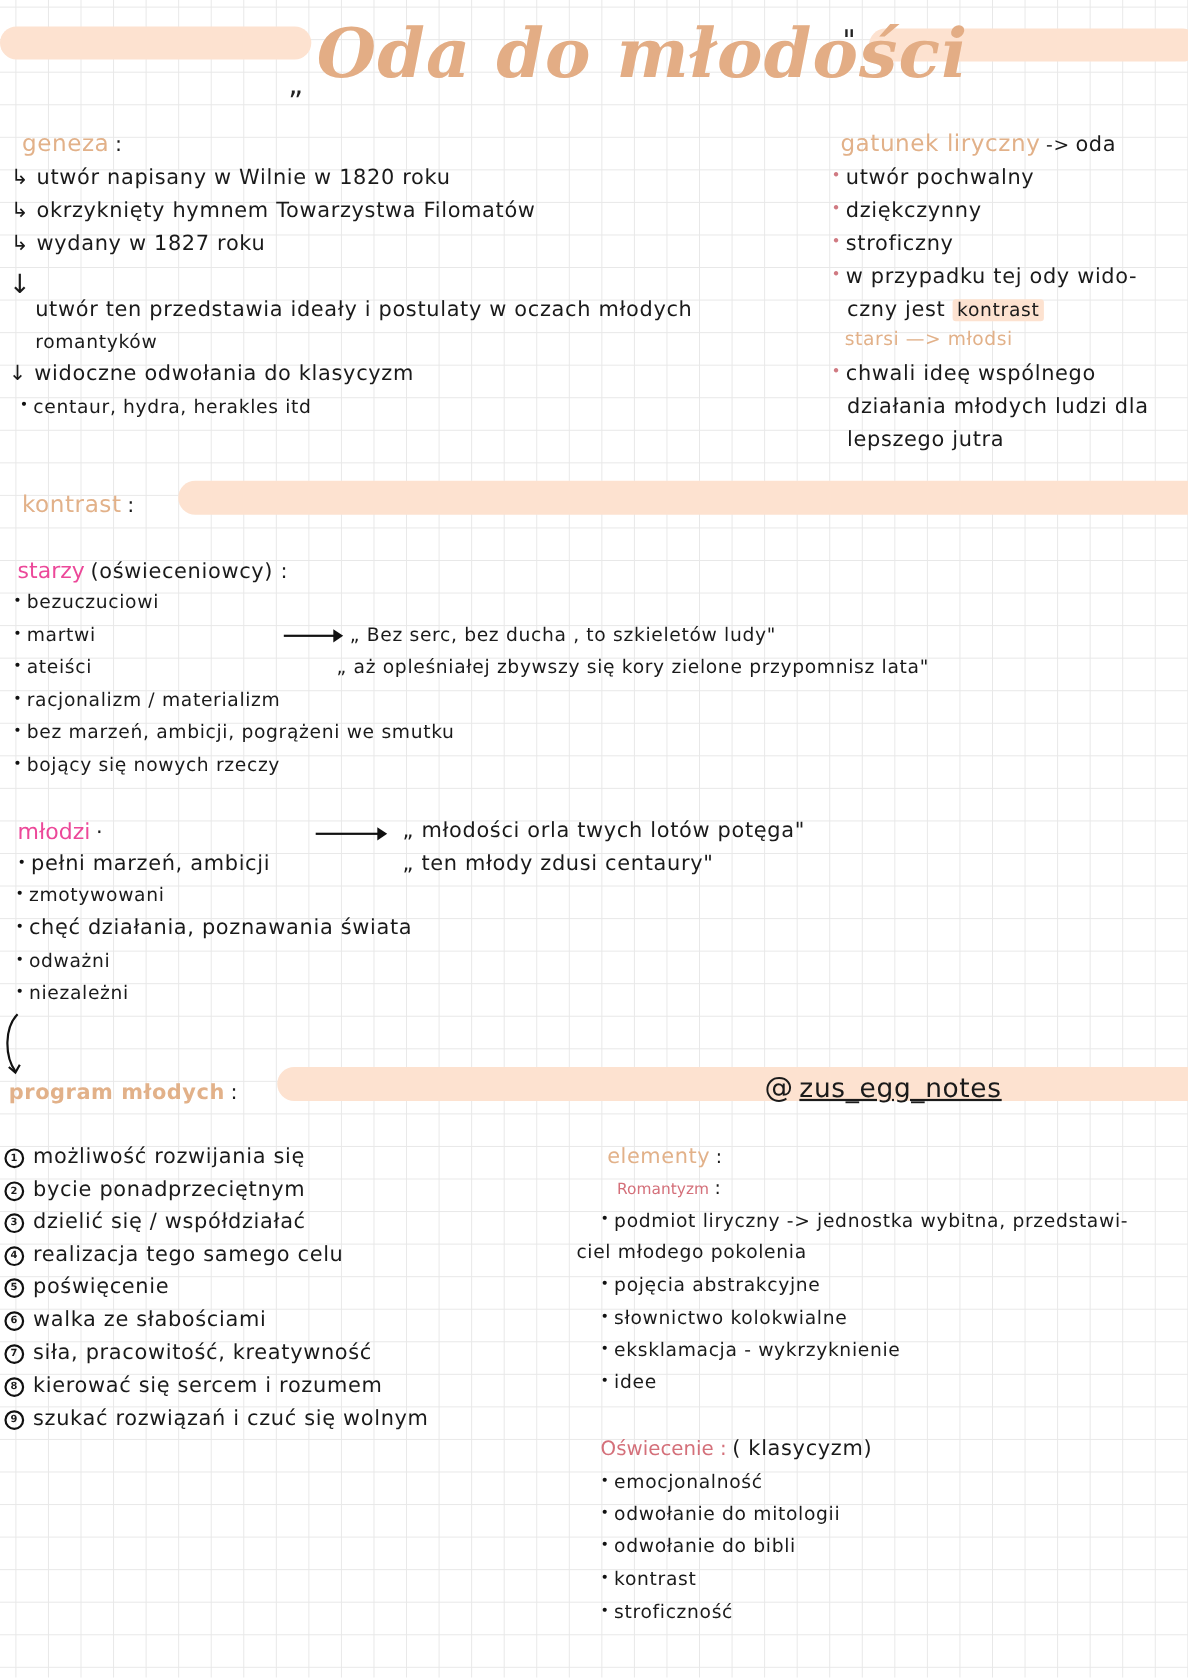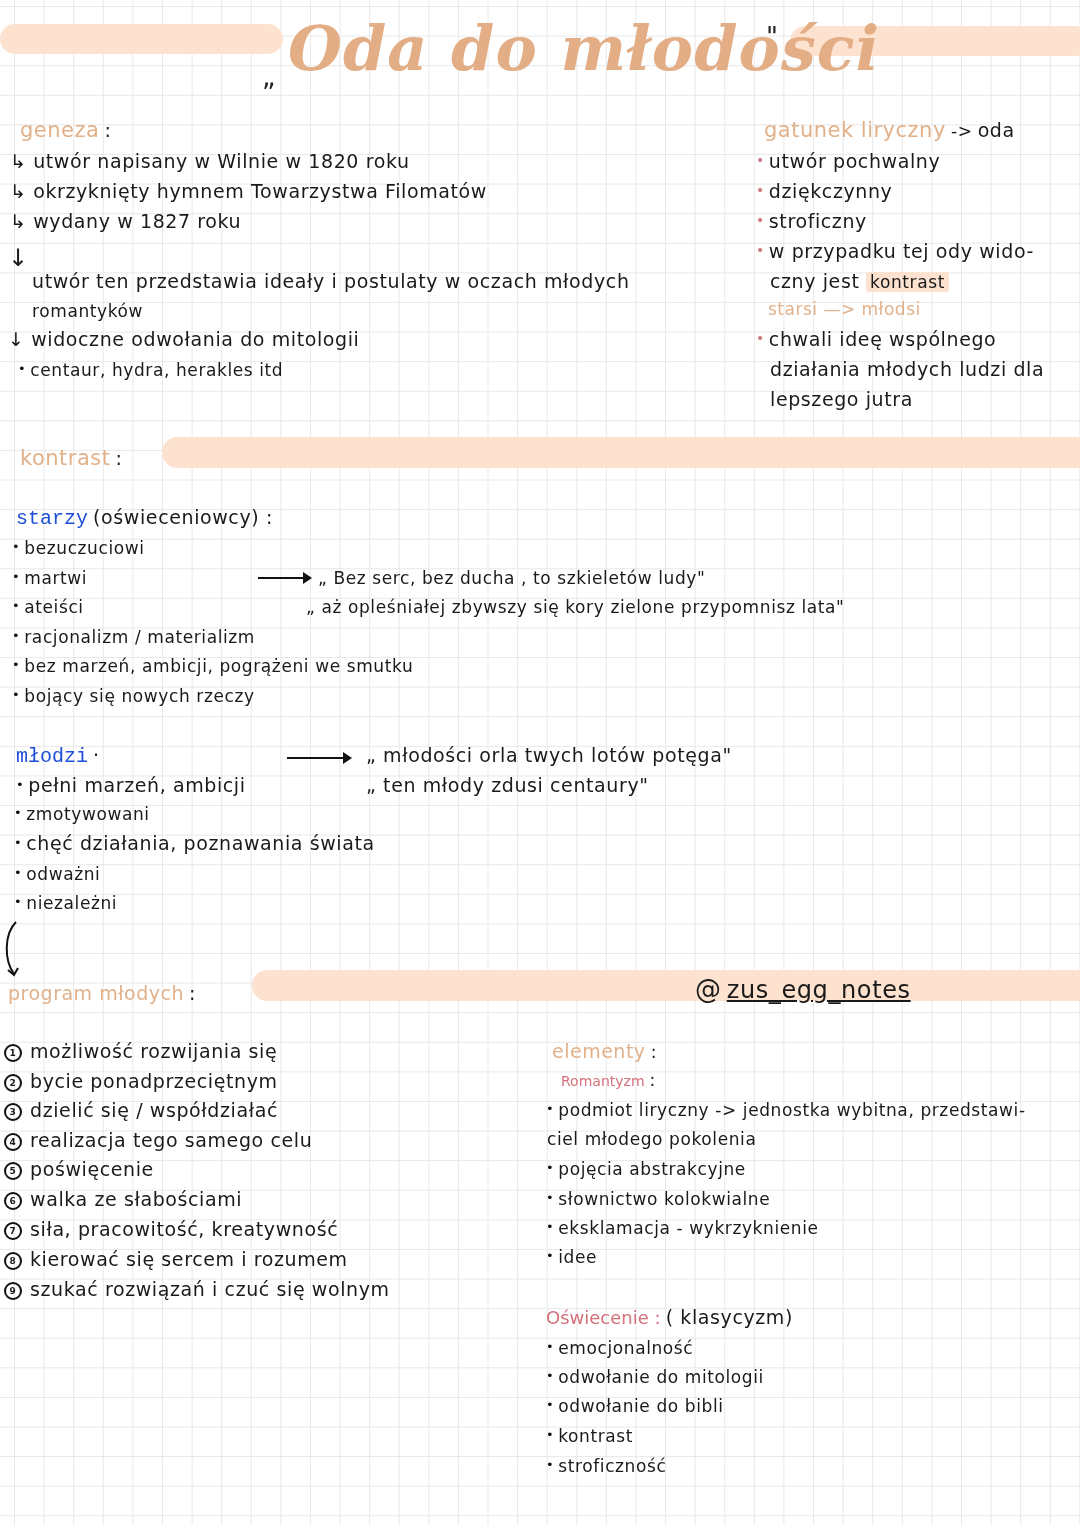--- a/index.html
+++ b/index.html
@@ -15,21 +15,21 @@
     color: #1a1a1a;
   }
   .abs { position: absolute; white-space: nowrap; }
   .banner { position: absolute; background: #fde2d0; border-radius: 18px; }
   .title {
     font-family: "DejaVu Serif", serif; font-style: italic; font-weight: bold;
     color: #e3ad85; font-size: 62px; letter-spacing: 1px;
   }
   .quote-mark { font-size: 26px; color: #222; }
   .hd-tan { color: #e2b189; font-size: 21px; letter-spacing: 0.5px; text-align: center; }
-  .hd-rose { color: #1d4ed8; font-size: 20px; font-family: Liberation Mono, monospace; }
+  .hd-rose { color: #ec4899; font-size: 20px; }
   .hd-pink { color: #d4707a; font-size: 19px; }
   .txt { font-size: 19px; letter-spacing: 0.6px; }
   .txt-sm { font-size: 17px; letter-spacing: 0.6px; }
   .dot-pink::before { content: "•"; color: #d07a82; margin-right: 4px; font-size: 14px; vertical-align: 3px; }
   .dot::before { content: "•"; color: #111; margin-right: 4px; font-size: 13px; vertical-align: 3px; }
   .hl { background: #fde2d0; padding: 0 4px; border-radius: 3px; }
   .arrow-line { position: absolute; height: 2px; background: #111; }
   .arrow-line::after {
     content: ""; position: absolute; right: -2px; top: -5px;
     border-left: 9px solid #111; border-top: 6px solid transparent; border-bottom: 6px solid transparent;
@@ -64,21 +64,21 @@
 </div>
 <div class="abs txt" style="left:10px; top:210px;">
   <span class="icon">↳</span>
   <span>wydany w 1827 roku</span>
 </div>
 <span class="abs txt" style="left:8px; top:244px; font-size:24px;">↓</span>
 <span class="abs txt" style="left:32px; top:270px;">utwór ten przedstawia ideały i postulaty w oczach młodych</span>
 <span class="abs txt-sm" style="left:32px; top:301px;">romantyków</span>
 <div class="abs txt" style="left:8px; top:328px;">
   <span class="icon">↓</span>
-  <span>widoczne odwołania do mitologii</span>
+  <span>widoczne odwołania do klasycyzm</span>
 </div>
 <span class="abs txt-sm dot" style="left:18px; top:360px;text-align:center;">centaur, hydra, herakles itd</span>
 
 <div class="abs" style="left:764px; top:118px;">
   <span class="hd-tan">gatunek liryczny</span>
   <span class="txt-sm">-&gt;</span>
   <span class="txt">oda</span>
 </div>
 <span class="abs txt dot-pink" style="left:756px; top:150px;">utwór pochwalny</span>
 <span class="abs txt dot-pink" style="left:756px; top:180px;">dziękczynny</span>
@@ -125,21 +125,21 @@
 <div class="arrow-line" style="left:287px; top:757px; width:63px;"></div>
 <span class="abs txt" style="left:366px; top:744px;">„ młodości orla twych lotów potęga"</span>
 <span class="abs txt" style="left:366px; top:774px;">„ ten młody zdusi centaury"</span>
 
 <svg class="abs" style="left:2px; top:920px;" width="24" height="60" viewBox="0 0 24 60">
   <path d="M14 2 C2 14, 2 40, 12 54" fill="none" stroke="#111" stroke-width="2"></path>
   <path d="M6 50 L12 55 L16 48" fill="none" stroke="#111" stroke-width="2"></path>
 </svg>
 
 <div class="abs" style="left:8px; top:982px;">
-  <span class="hd-tan" style="font-size:19px;">program młodych</span>
+  <span class="hd-tan" style="font-size:19px;font-weight:bold;">program młodych</span>
   <span class="txt">:</span>
 </div>
 <div class="banner" style="left:252px; top:970px; width:850px; height:31px;"></div>
 <div class="abs" style="left:695px; top:974px;">
   <span class="icon txt" style="font-size:26px;">@</span>
   <span class="txt" style="font-size:24px;text-decoration:underline;">zus_egg_notes</span>
 </div>
 
 <div class="abs txt" style="left:4px; top:1040px;">
   <span class="numcirc">1</span><span>możliwość rozwijania się</span>
@@ -171,21 +171,21 @@
 
 <div class="abs" style="left:552px; top:1040px;">
   <span class="hd-tan" style="font-size:19px;">elementy</span>
   <span class="txt-sm">:</span>
 </div>
 <div class="abs" style="left:549px; top:1070px;">
   <span class="hd-pink" style="font-size:14px;margin-left:12px;">Romantyzm</span>
   <span class="txt-sm">:</span>
 </div>
 <span class="abs txt-sm dot" style="left:546px; top:1100px;">podmiot liryczny -&gt; jednostka wybitna, przedstawi-</span>
-<span class="abs txt-sm" style="left:547px; top:1129px;">ciel młodego pokolenia</span>
+<span class="abs txt-sm" style="left:524px; top:1129px;">ciel młodego pokolenia</span>
 <span class="abs txt-sm dot" style="left:546px; top:1159px;">pojęcia abstrakcyjne</span>
 <span class="abs txt-sm dot" style="left:546px; top:1189px;">słownictwo kolokwialne</span>
 <span class="abs txt-sm dot" style="left:546px; top:1218px;">eksklamacja - wykrzyknienie</span>
 <span class="abs txt-sm dot" style="left:546px; top:1247px;">idee</span>
 
 <div class="abs" style="left:546px; top:1306px;">
   <span class="hd-pink" style="font-size:18px;">Oświecenie :</span>
   <span class="txt">( klasycyzm)</span>
 </div>
 <span class="abs txt-sm dot" style="left:546px; top:1338px;">emocjonalność</span>

